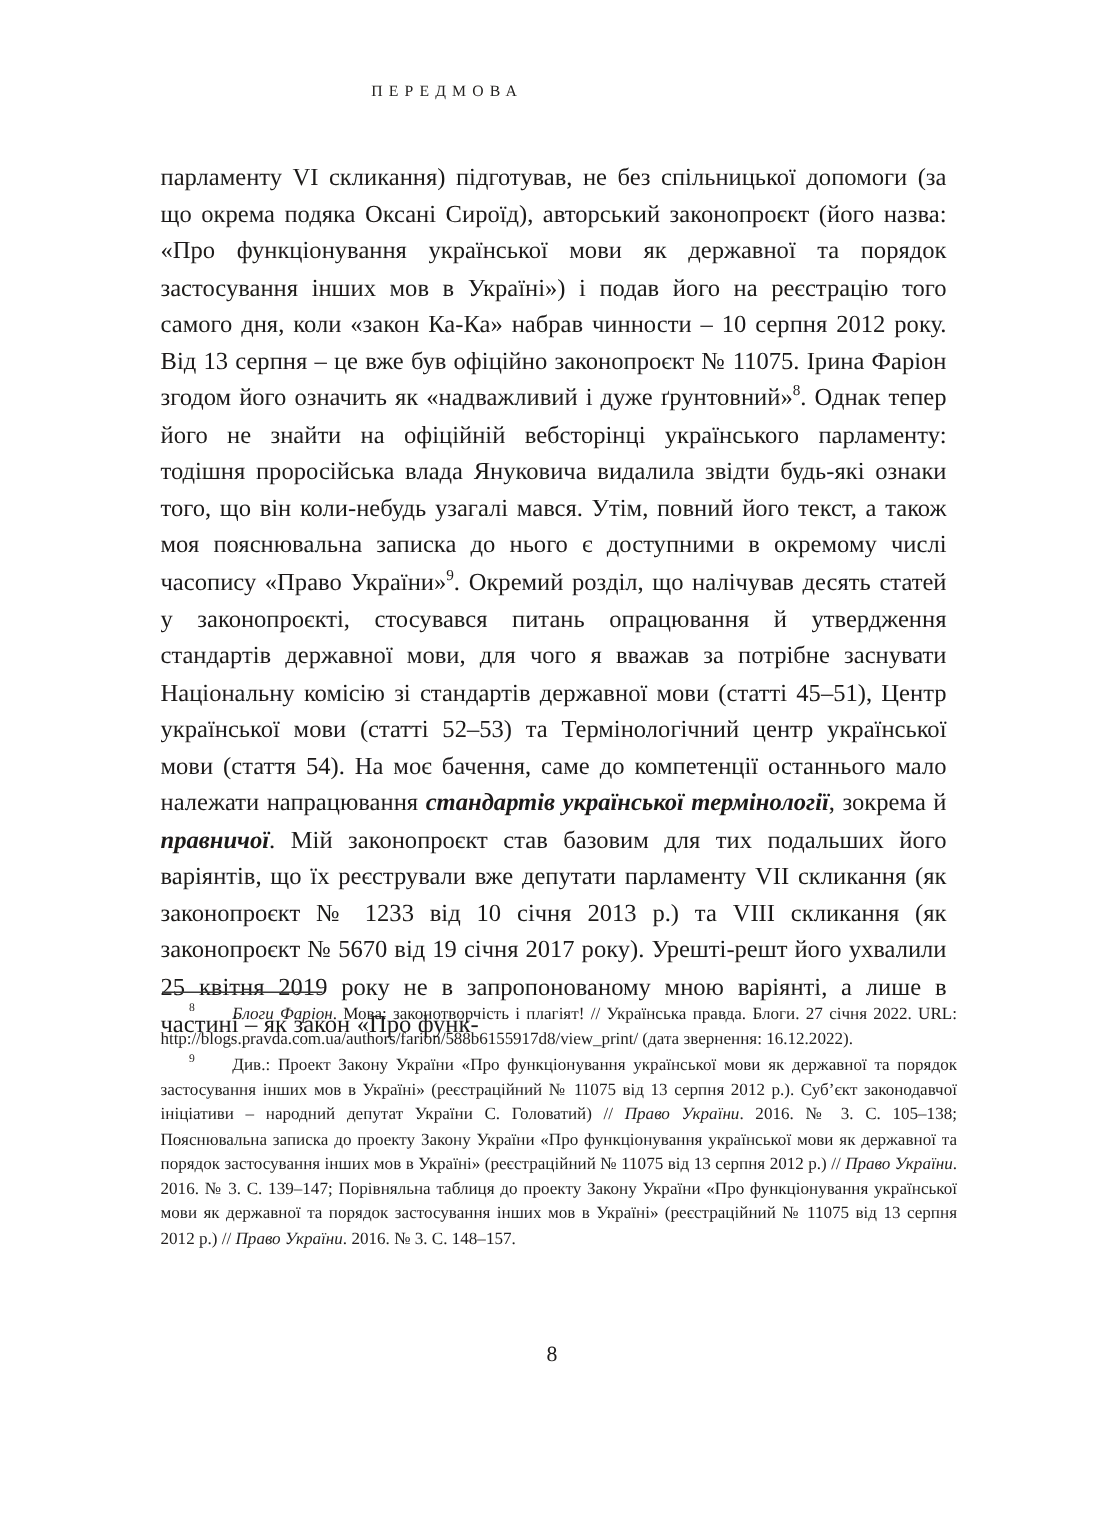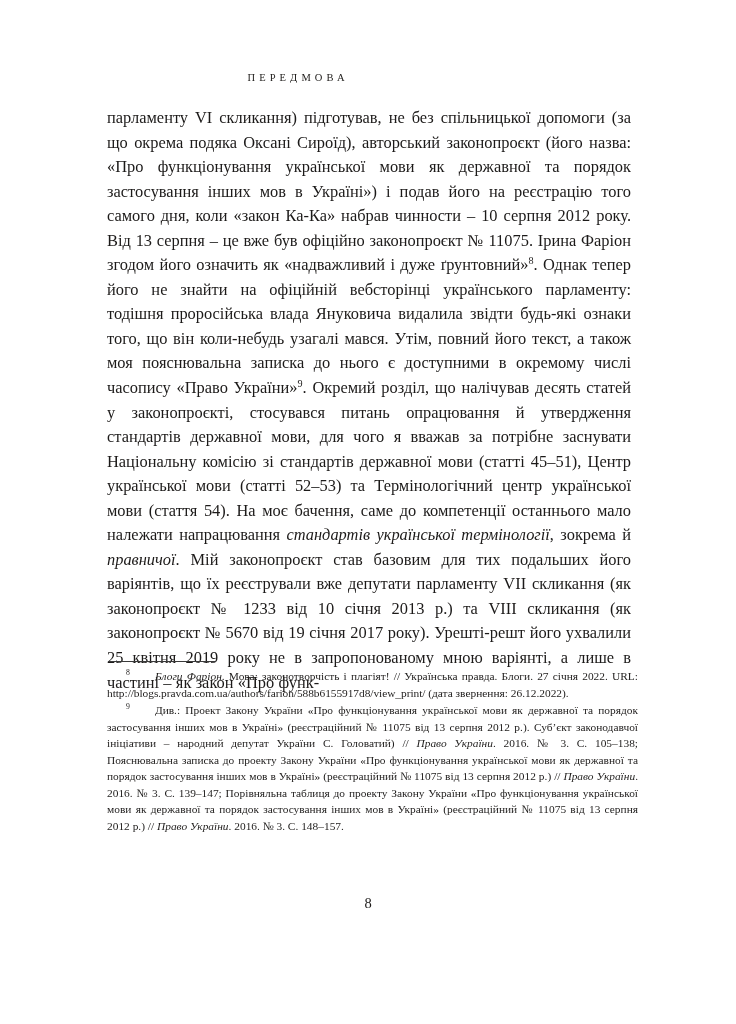--- a/index.html
+++ b/index.html
@@ -18,21 +18,21 @@
 
   .page {
     position: absolute;
     inset: 0;
     background: #ffffff;
   }
 
   
   .running-head {
     position: absolute;
-    top: 72px;
+    top: 56px;
     left: 0;
     width: 592px;
     text-align: center;
     font-size: 10.5px;
     letter-spacing: 4.1px;
     text-indent: 4.1px;
     color: #23211f;
     font-variant: normal;
   }
 
@@ -50,20 +50,21 @@
     line-height: 24.55px;
     text-align: justify;
     text-align-last: left;
     color: #1c1a19;
     hyphens: manual;
     word-spacing: 0.2px;
   }
 
   .body-par i {
     font-style: italic;
+    font-weight: bold;
   }
 
   sup.fn {
     font-size: 0.62em;
     vertical-align: super;
     line-height: 0;
   }
 
   
   .footnote-rule {
@@ -131,21 +132,21 @@
   <div class="running-head">ПЕРЕДМОВА</div>
 
   <div class="body-block">
     <p class="body-par"><span>парламенту VI скликання)  підготував, не без спільницької допомоги (за що окрема подяка Оксані Сироїд), авторський законопроєкт (його назва: «Про функціонування української мови як державної та порядок застосування інших мов в Україні») і подав його на реєстрацію того самого дня, коли «закон Ка-Ка» набрав чинности – 10 серпня 2012 року. Від 13 серпня – це вже був офіційно законопроєкт № 11075. Ірина Фаріон згодом його означить як «надважливий і дуже ґрунтовний»</span><sup class="fn">8</sup><span>. Однак тепер його не знайти на офіційній вебсторінці українського парламенту: тодішня проросійська влада Януковича видалила звідти будь-які ознаки того, що він коли-небудь узагалі мався. Утім, повний його текст, а також моя пояснювальна записка до нього є доступними в окремому числі часопису «Право України»</span><sup class="fn">9</sup><span>. Окремий розділ, що налічував десять статей у законопроєкті, стосувався  питань опрацювання й утвердження стандартів державної мови, для чого я вважав за потрібне заснувати Національну комісію зі стандартів державної мови (статті 45–51), Центр української мови (статті 52–53) та Термінологічний центр української мови (стаття 54). На моє бачення, саме до компетенції останнього мало належати напрацювання </span><i>стандартів української термінології</i><span>, зокрема й </span><i>правничої</i><span>. Мій законопроєкт став базовим для тих подальших його варіянтів, що їх реєстрували вже депутати парламенту VII скликання (як законопроєкт № 1233 від 10 січня 2013 р.) та VIII скликання (як законопроєкт № 5670 від 19 січня 2017 року). Урешті-решт його ухвалили 25 квітня 2019 року не в запропонованому мною варіянті, а лише в частині – як закон «Про функ-</span></p>
   </div>
 
   <div class="footnote-rule"></div>
 
   <div class="footnotes">
 
-    <p class="footnote"><sup class="fn-marker">8</sup><span class="fn-gap"></span><i>Блоги Фаріон</i><span>. Мова: законотворчість і плагіят! // Українська правда. Блоги. 27 січня 2022. URL: </span><span class="url">http://blogs.pravda.com.ua/authors/farion/588b6155917d8/view_print/</span><span> (дата звернення: 26.12.2022).</span></p>
+    <p class="footnote"><sup class="fn-marker">8</sup><span class="fn-gap"></span><i>Блоги Фаріон</i><span>. Мова: законотворчість і плагіят! // Українська правда. Блоги. 27 січня 2022. URL: </span><span class="url">http://blogs.pravda.com.ua/authors/farion/588b6155917d8/view_print/</span><span> (дата звернення: 16.12.2022).</span></p>
 
     <p class="footnote"><sup class="fn-marker">9</sup><span class="fn-gap"></span><span>Див.: Проект Закону України «Про функціонування української мови як державної та порядок застосування інших мов в Україні» (реєстраційний № 11075 від 13 серпня 2012 р.). Суб’єкт законодавчої ініціативи – народний депутат України С. Головатий) // </span><i>Право України</i><span>. 2016. № 3. С. 105–138; Пояснювальна записка до проекту Закону України «Про функціонування української мови як державної та порядок застосування інших мов в Україні» (реєстраційний № 11075 від 13 серпня 2012 р.) // </span><i>Право України</i><span>. 2016. № 3. С. 139–147; Порівняльна таблиця до проекту Закону України «Про функціонування української мови як державної та порядок застосування інших мов в Україні» (реєстраційний № 11075 від 13 серпня 2012 р.) // </span><i>Право України</i><span>. 2016. № 3. С. 148–157.</span></p>
 
   </div>
 
   <div class="folio">8</div>
 
 </div>
 
 </body></html>

